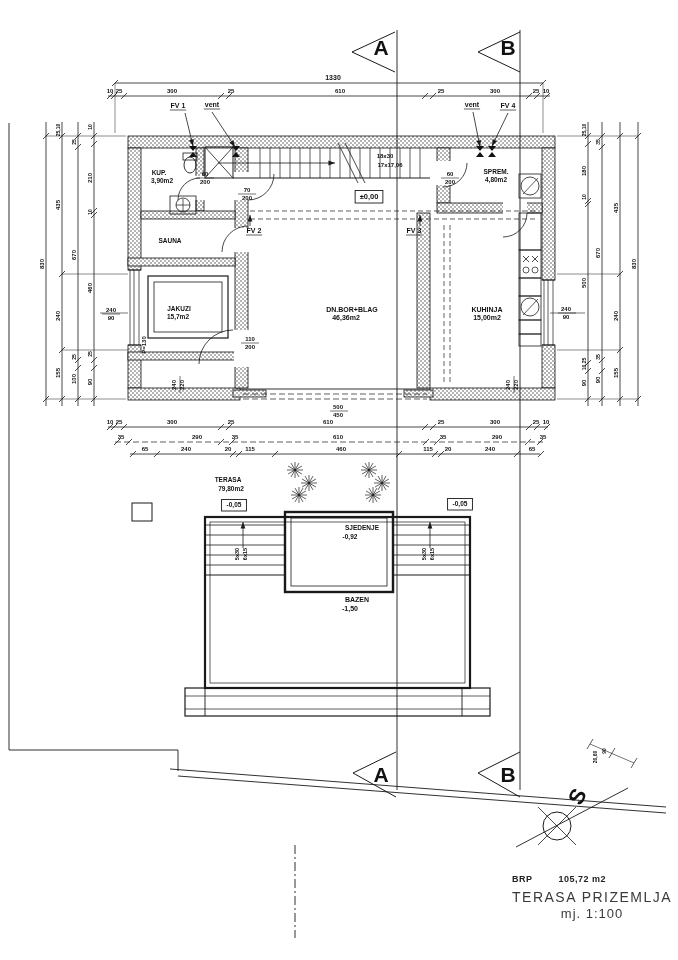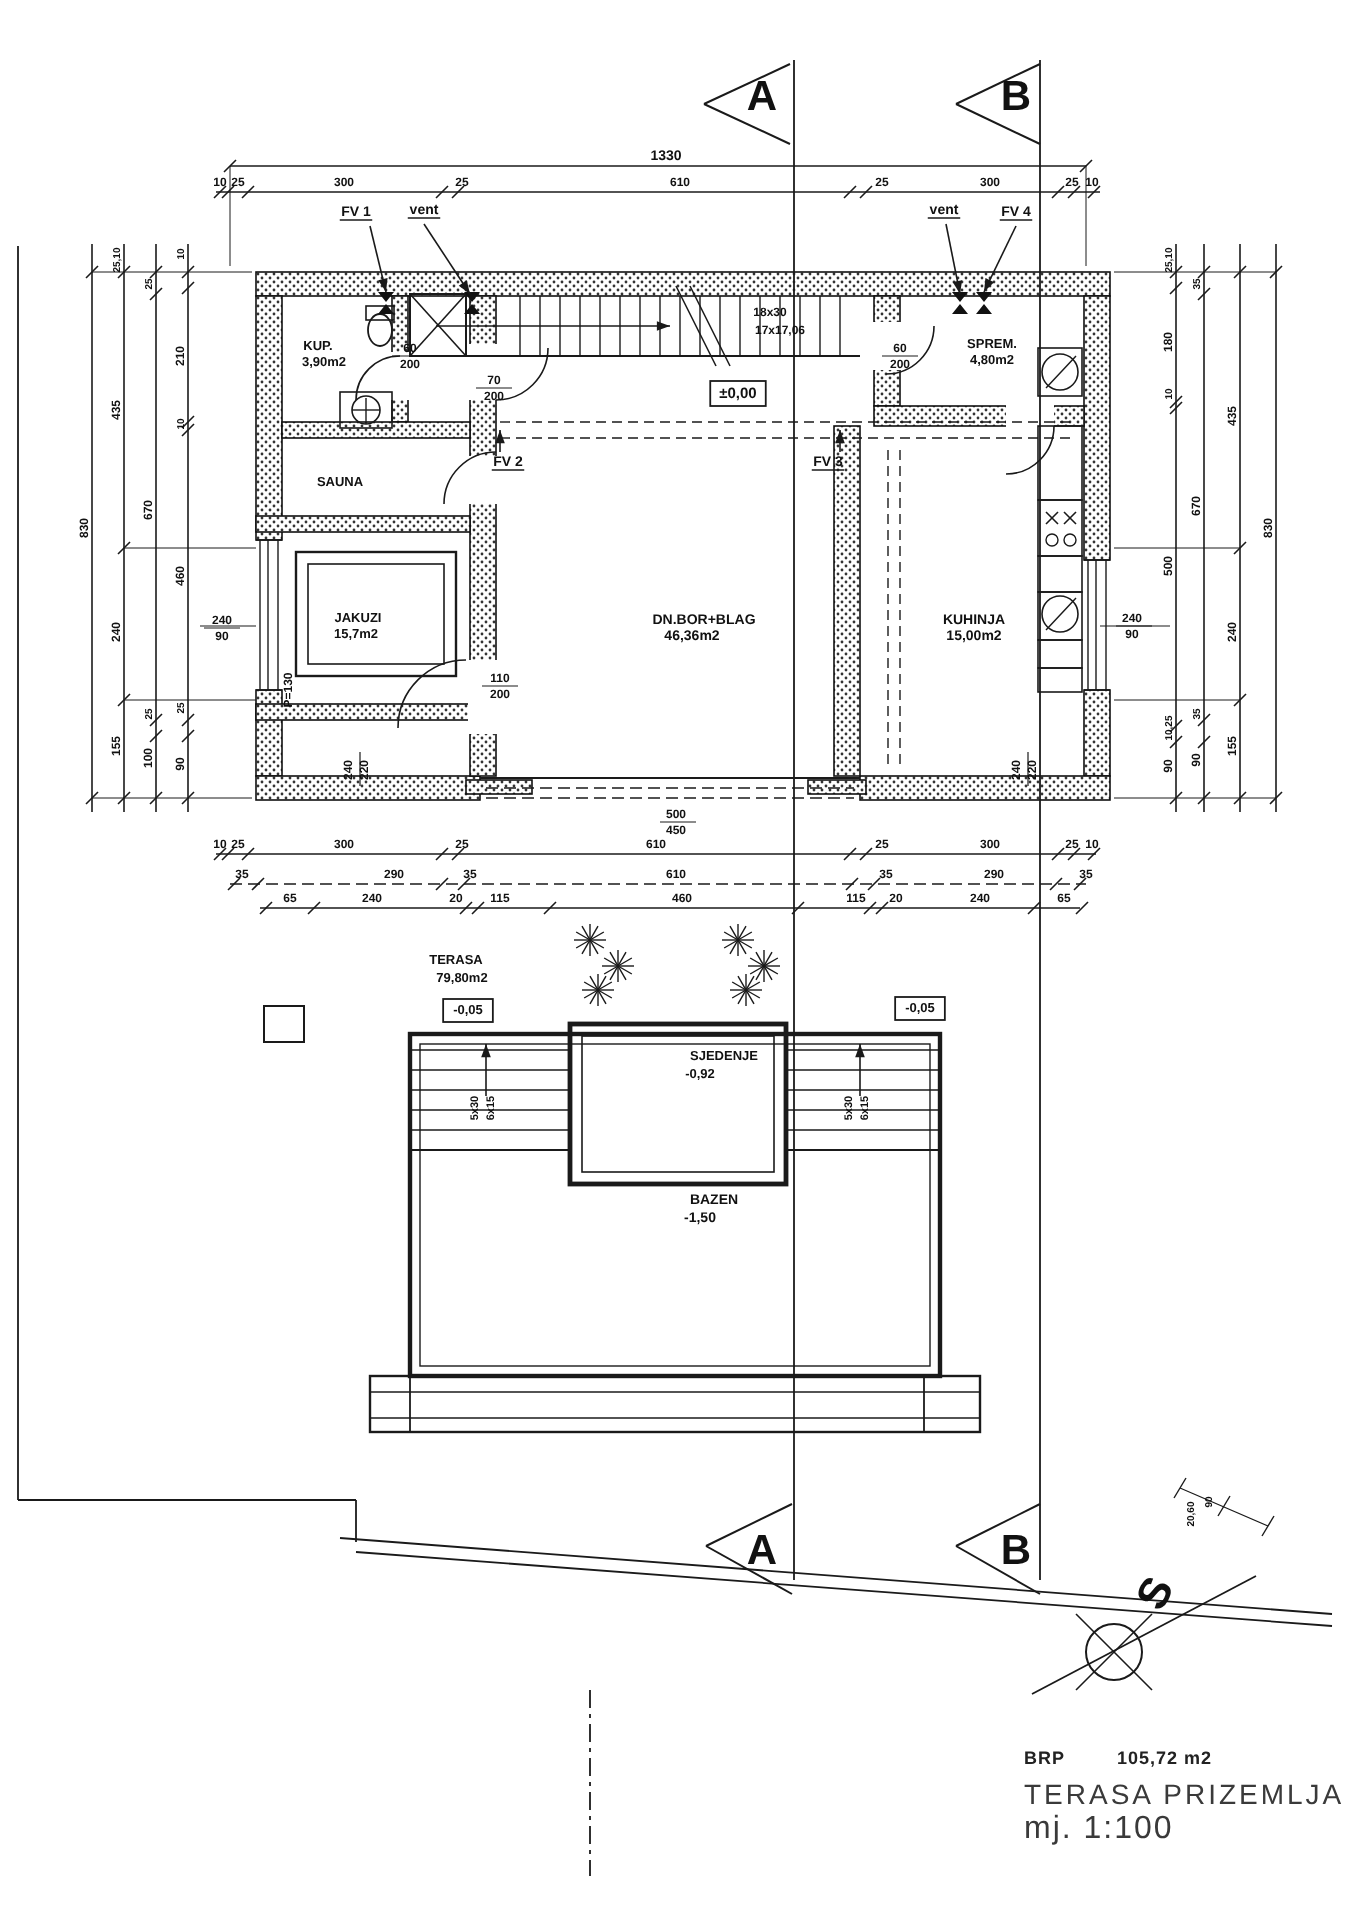--- a/index.html
+++ b/index.html
@@ -3,21 +3,21 @@
 <meta charset="utf-8">
 <style>
   html,body{margin:0;padding:0;background:#e8e8e8;}
   #page{position:relative;width:678px;height:960px;background:#ffffff;overflow:hidden;
         font-family:"Liberation Sans",sans-serif;}
   #plan{position:absolute;left:0;top:0;}
   #titleblock{position:absolute;left:512px;top:874px;color:#222;}
   #titleblock .row1{font-size:9px;font-weight:bold;letter-spacing:0.5px;}
   #titleblock .row1 .val{margin-left:26px;}
   #titleblock .row2{font-size:14px;letter-spacing:1.5px;margin-top:5px;color:#3a3a3a;}
-  #titleblock .row3{font-size:16px;letter-spacing:1px;margin-top:1px;color:#3a3a3a;}
+  #titleblock .row3{font-size:13px;letter-spacing:1px;margin-top:1px;color:#3a3a3a;text-align:center;}
 </style>
 </head>
 <body>
 
 <div id="page">
   <svg id="plan" width="678" height="960" viewBox="0 0 678 960">
     <defs>
       <pattern id="st" width="4" height="4" patternUnits="userSpaceOnUse">
         <rect width="4" height="4" fill="#ffffff"></rect>
         <circle cx="1" cy="1" r="0.7" fill="#333"></circle>

